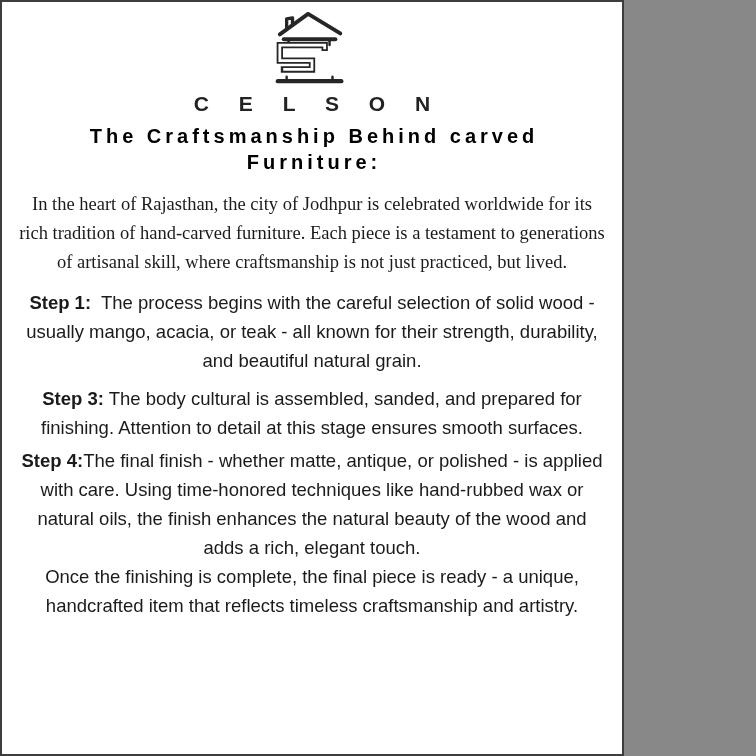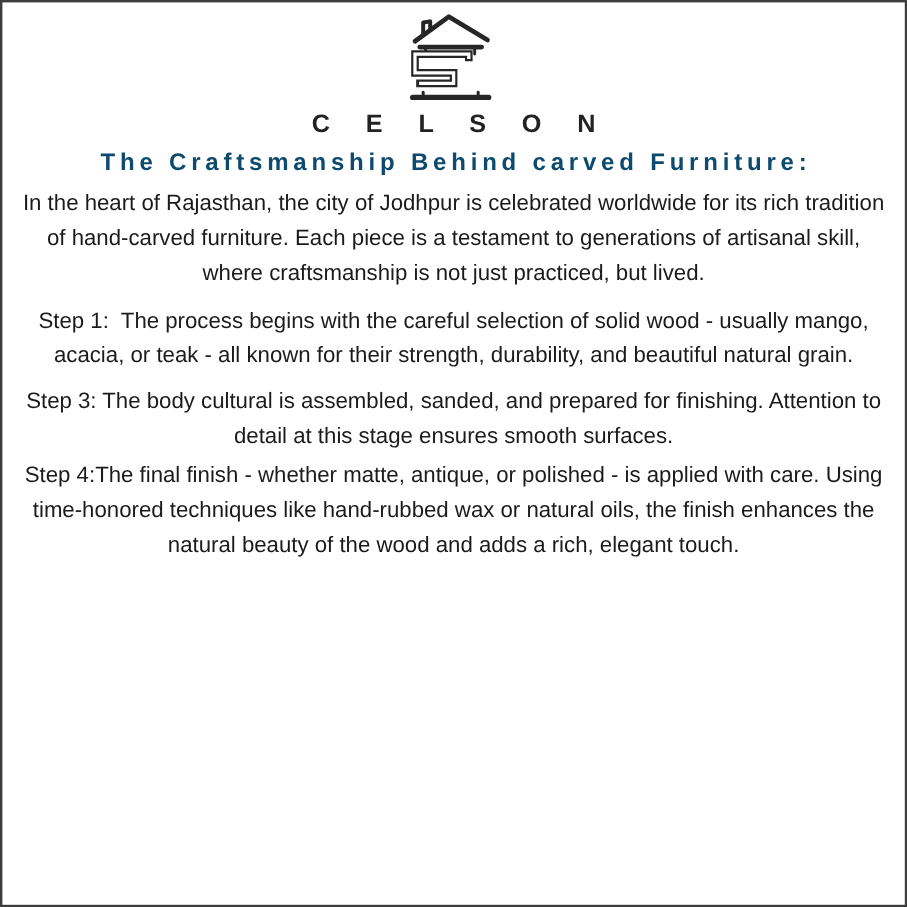--- a/index.html
+++ b/index.html
@@ -1,18 +1,18 @@
 <!DOCTYPE html>
 <html><head>
 <meta charset="utf-8">
 <style>
   html,body{margin:0;padding:0;background:#888;}
   .page{
     position:relative;
-    width:756px;height:756px;
+    width:624px;height:756px;
     box-sizing:border-box;
     background:#ffffff;
     border:2px solid #3d3d3d;
     font-family:"Liberation Sans","DejaVu Sans",sans-serif;
     color:#1b1b1b;
     text-align:center;
     overflow:hidden;
     padding:6px 15px 8px;
   }
   .logo-wrap{margin:2px auto 0;width:88px;height:78px;}
@@ -26,33 +26,33 @@
     color:#222;
     line-height:24px;
   }
   h1.heading{
     margin:7px 0 0;
     font-size:20px;
     font-weight:bold;
     letter-spacing:4px;
     padding-left:4px;
     line-height:26px;
-    color:#0c4a6e;
+    color:#000000;
   }
   p{
     margin:0;
     font-size:18.5px;
     line-height:29px;
   }
-  p.intro{margin-top:5px;}
+  p.intro{margin-top:15px;font-family:Liberation Serif, serif;}
   p.step{margin-top:11px;}
   p.step-3{margin-top:9px;}
   p.step-4{margin-top:4px;}
   p.closing{margin-top:0;}
-  .step-label{font-weight:normal;}
+  .step-label{font-weight:bold;}
 </style>
 </head>
 <body>
 
 <div class="page">
 
   <header>
     <div class="logo-wrap">
       <svg width="88" height="78" viewBox="0 0 90 80" xmlns="http://www.w3.org/2000/svg" aria-hidden="true">
 
@@ -79,14 +79,15 @@
 
   <p class="intro">In the heart of Rajasthan, the city of Jodhpur is celebrated worldwide for its rich tradition of hand-carved furniture. Each piece is a testament to generations of artisanal skill, where craftsmanship is not just practiced, but lived.</p>
 
   <p class="step step-1"><span class="step-label">Step 1:</span><span>&nbsp; The process begins with the careful selection of solid wood - usually mango, acacia, or teak - all known for their strength, durability, and beautiful natural grain.</span></p>
 
 
   <p class="step step-3"><span class="step-label">Step 3:</span><span> The body cultural is assembled, sanded, and prepared for finishing. Attention to detail at this stage ensures smooth surfaces.</span></p>
 
   <p class="step step-4"><span class="step-label">Step 4:</span><span>The final finish - whether matte, antique, or polished - is applied with care. Using time-honored techniques like hand-rubbed wax or natural oils, the finish enhances the natural beauty of the wood and adds a rich, elegant touch.</span></p>
 
+  <p class="closing">Once the finishing is complete, the final piece is ready - a unique, handcrafted item that reflects timeless craftsmanship and artistry.</p>
 
 </div>
 
 </body></html>

